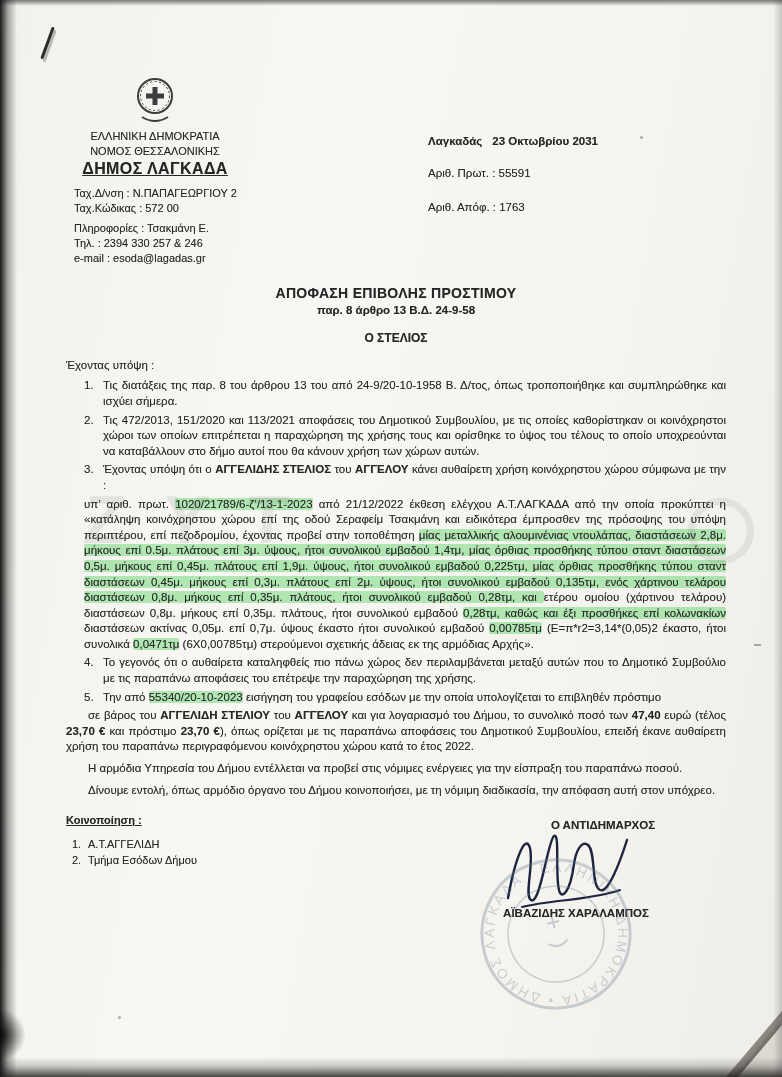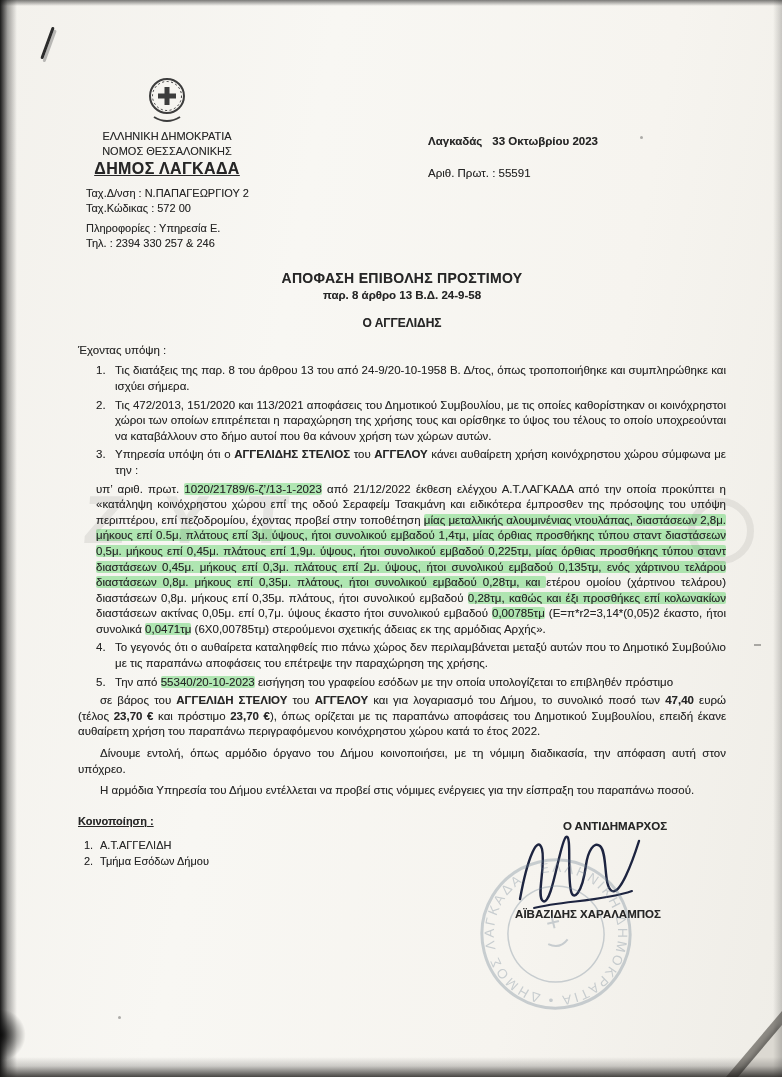--- a/index.html
+++ b/index.html
@@ -5,21 +5,21 @@
   :root{
     --highlight:#6ed676;
     --stamp:#6b7f91;
     --ink:#262626;
   }
   html,body{margin:0;padding:0;}
   body{background:#6e6c69;font-family:"Liberation Sans",sans-serif;}
   .canvas{position:relative;width:782px;height:1077px;overflow:hidden;background:#7a7874;}
   .page{position:absolute;inset:0;background:linear-gradient(100deg,#f3f1ec 0%,#f8f7f3 35%,#f6f4ef 70%,#efede7 100%);}
   .content{
-    position:absolute;left:78px;right:56px;top:74px;
+    position:absolute;left:66px;right:56px;top:74px;
     color:var(--ink);font-size:11.5px;line-height:15.6px;
     text-shadow:0 0 .5px rgba(40,40,40,.35);
   }
   
   .lh{display:flex;}
   .lh-left{width:335px;}
   .org{width:178px;text-align:center;}
   .emblem{display:block;margin:0 auto 5px;}
   .org-line{font-size:11px;line-height:14.5px;}
   .org-muni{font-size:16px;line-height:17px;font-weight:bold;text-decoration:underline;letter-spacing:.4px;margin-top:2px;}
@@ -94,56 +94,58 @@
               <path d="M10,43 q13,8 26,0" stroke="#3d3d3d" stroke-width="2" fill="none"></path>
             </svg>
             <div class="org-line">ΕΛΛΗΝΙΚΗ ΔΗΜΟΚΡΑΤΙΑ</div>
             <div class="org-line">ΝΟΜΟΣ ΘΕΣΣΑΛΟΝΙΚΗΣ</div>
             <div class="org-muni">ΔΗΜΟΣ ΛΑΓΚΑΔΑ</div>
           </div>
           <div class="contact">
             <div>Ταχ.Δ/νση : Ν.ΠΑΠΑΓΕΩΡΓΙΟΥ 2</div>
             <div>Ταχ.Κώδικας : 572 00</div>
             <div class="contact-gap"></div>
-            <div>Πληροφορίες : Υπηρεσία Ε.</div>
+            <div>Πληροφορίες : Τσακμάνη Ε.</div>
             <div>Τηλ. : 2394 330 257 &amp; 246</div>
+            <div>e-mail : esoda@lagadas.gr</div>
           </div>
         </div>
         <div class="lh-right">
-          <div class="dateline"><span>Λαγκαδάς</span><span class="date">33 Οκτωβρίου 2023</span></div>
+          <div class="dateline"><span>Λαγκαδάς</span><span class="date">23 Οκτωβρίου 2031</span></div>
           <div class="meta-line"><span>Αριθ. Πρωτ. :</span> <span>55591</span></div>
+          <div class="meta-line"><span>Αριθ. Απόφ. :</span> <span>1763</span></div>
         </div>
       </div>
 
       <div class="title-block">
         <div class="doc-title">ΑΠΟΦΑΣΗ ΕΠΙΒΟΛΗΣ ΠΡΟΣΤΙΜΟΥ</div>
         <div class="doc-subtitle">παρ. 8 άρθρο 13 Β.Δ. 24-9-58</div>
-        <div class="doc-issuer">Ο ΑΓΓΕΛΙΔΗΣ</div>
+        <div class="doc-issuer">Ο ΣΤΕΛΙΟΣ</div>
       </div>
 
       <div class="intro">Έχοντας υπόψη :</div>
 
       <div class="ritem"><span class="num">1.</span><span>Τις διατάξεις της παρ. 8 του άρθρου 13 του από 24-9/20-10-1958 Β. Δ/τος, όπως τροποποιήθηκε και συμπληρώθηκε και ισχύει σήμερα.</span></div>
 
       <div class="ritem"><span class="num">2.</span><span>Τις 472/2013, 151/2020 και 113/2021 αποφάσεις του Δημοτικού Συμβουλίου, με τις οποίες καθορίστηκαν οι κοινόχρηστοι χώροι των οποίων επιτρέπεται η παραχώρηση της χρήσης τους και ορίσθηκε το ύψος του τέλους το οποίο υποχρεούνται να καταβάλλουν στο δήμο αυτοί που θα κάνουν χρήση των χώρων αυτών.</span></div>
 
-      <div class="ritem"><span class="num">3.</span><span>Υπηρεσία υπόψη ότι ο </span><span class="b">ΑΓΓΕΛΙΔΗΣ ΣΤΕΛΙΟΣ</span><span> του </span><span class="b">ΑΓΓΕΛΟΥ</span><span> κάνει αυθαίρετη χρήση κοινόχρηστου χώρου σύμφωνα με την :</span></div>
+      <div class="ritem"><span class="num">3.</span><span>Έχοντας υπόψη ότι ο </span><span class="b">ΑΓΓΕΛΙΔΗΣ ΣΤΕΛΙΟΣ</span><span> του </span><span class="b">ΑΓΓΕΛΟΥ</span><span> κάνει αυθαίρετη χρήση κοινόχρηστου χώρου σύμφωνα με την :</span></div>
 
       <div class="detail"><span>υπ’ αριθ. πρωτ. </span><span class="hl">1020/21789/6-ζ’/13-1-2023</span><span> από 21/12/2022 έκθεση ελέγχου Α.Τ.ΛΑΓΚΑΔΑ από την οποία προκύπτει η «κατάληψη κοινόχρηστου χώρου επί της οδού Σεραφείμ Τσακμάνη και ειδικότερα έμπροσθεν της πρόσοψης του υπόψη περιπτέρου, επί πεζοδρομίου, έχοντας προβεί στην τοποθέτηση </span><span class="hl">μίας μεταλλικής αλουμινένιας ντουλάπας, διαστάσεων 2,8μ. μήκους επί 0.5μ. πλάτους επί 3μ. ύψους, ήτοι συνολικού εμβαδού 1,4τμ, μίας όρθιας προσθήκης τύπου σταντ διαστάσεων 0,5μ. μήκους επί 0,45μ. πλάτους επί 1,9μ. ύψους, ήτοι συνολικού εμβαδού 0,225τμ, μίας όρθιας προσθήκης τύπου σταντ διαστάσεων 0,45μ. μήκους επί 0,3μ. πλάτους επί 2μ. ύψους, ήτοι συνολικού εμβαδού 0,135τμ, ενός χάρτινου τελάρου διαστάσεων 0,8μ. μήκους επί 0,35μ. πλάτους, ήτοι συνολικού εμβαδού 0,28τμ, και </span><span>ετέρου ομοίου (χάρτινου τελάρου) διαστάσεων 0,8μ. μήκους επί 0,35μ. πλάτους, ήτοι συνολικού εμβαδού </span><span class="hl">0,28τμ, καθώς και έξι προσθήκες επί κολωνακίων</span><span> διαστάσεων ακτίνας 0,05μ. επί 0,7μ. ύψους έκαστο ήτοι συνολικού εμβαδού </span><span class="hl">0,00785τμ</span><span> (Ε=π*r2=3,14*(0,05)2 έκαστο, ήτοι συνολικά </span><span class="hl">0,0471τμ</span><span> (6Χ0,00785τμ) στερούμενοι σχετικής άδειας εκ της αρμόδιας Αρχής».</span></div>
 
       <div class="ritem"><span class="num">4.</span><span>Το γεγονός ότι ο αυθαίρετα καταληφθείς πιο πάνω χώρος δεν περιλαμβάνεται μεταξύ αυτών που το Δημοτικό Συμβούλιο με τις παραπάνω αποφάσεις του επέτρεψε την παραχώρηση της χρήσης.</span></div>
 
       <div class="ritem"><span class="num">5.</span><span>Την από </span><span class="hl">55340/20-10-2023</span><span> εισήγηση του γραφείου εσόδων με την οποία υπολογίζεται το επιβληθέν πρόστιμο</span></div>
 
 
       <p class="par"><span>σε βάρος του </span><span class="b">ΑΓΓΕΛΙΔΗ ΣΤΕΛΙΟΥ</span><span> του </span><span class="b">ΑΓΓΕΛΟΥ</span><span> και για λογαριασμό του Δήμου, το συνολικό ποσό των </span><span class="b">47,40</span><span> ευρώ (τέλος </span><span class="b">23,70 €</span><span> και πρόστιμο </span><span class="b">23,70 €</span><span>), όπως ορίζεται με τις παραπάνω αποφάσεις του Δημοτικού Συμβουλίου, επειδή έκανε αυθαίρετη χρήση του παραπάνω περιγραφόμενου κοινόχρηστου χώρου κατά το έτος 2022.</span></p>
 
+      <p class="par">Η αρμόδια Υπηρεσία του Δήμου εντέλλεται να προβεί στις νόμιμες ενέργειες για την είσπραξη του παραπάνω ποσού.</p>
+
       <p class="par">Δίνουμε εντολή, όπως αρμόδιο  όργανο του Δήμου κοινοποιήσει, με τη νόμιμη διαδικασία, την απόφαση αυτή στον υπόχρεο.</p>
-
-      <p class="par">Η αρμόδια Υπηρεσία του Δήμου εντέλλεται να προβεί στις νόμιμες ενέργειες για την είσπραξη του παραπάνω ποσού.</p>
 
       <div class="footer">
         <div class="cc">
           <div class="cc-heading">Κοινοποίηση :</div>
           <div class="cc-item"><span class="num">1.</span><span>Α.Τ.ΑΓΓΕΛΙΔΗ</span></div>
           <div class="cc-item"><span class="num">2.</span><span>Τμήμα Εσόδων Δήμου</span></div>
         </div>
         <div class="signer-title">Ο ΑΝΤΙΔΗΜΑΡΧΟΣ</div>
         <svg class="signature-svg" width="150" height="92" viewBox="0 0 150 92">
           <path d="M14,74 C22,30 32,10 36,24 C40,40 30,72 37,76 C46,82 54,16 60,12 C66,8 61,50 65,66 C67,76 76,70 80,40 C82,26 88,16 94,21 C102,28 97,62 106,66 C114,70 126,38 133,16" stroke="#1d2440" stroke-width="2.4" fill="none" stroke-linecap="round"></path>

